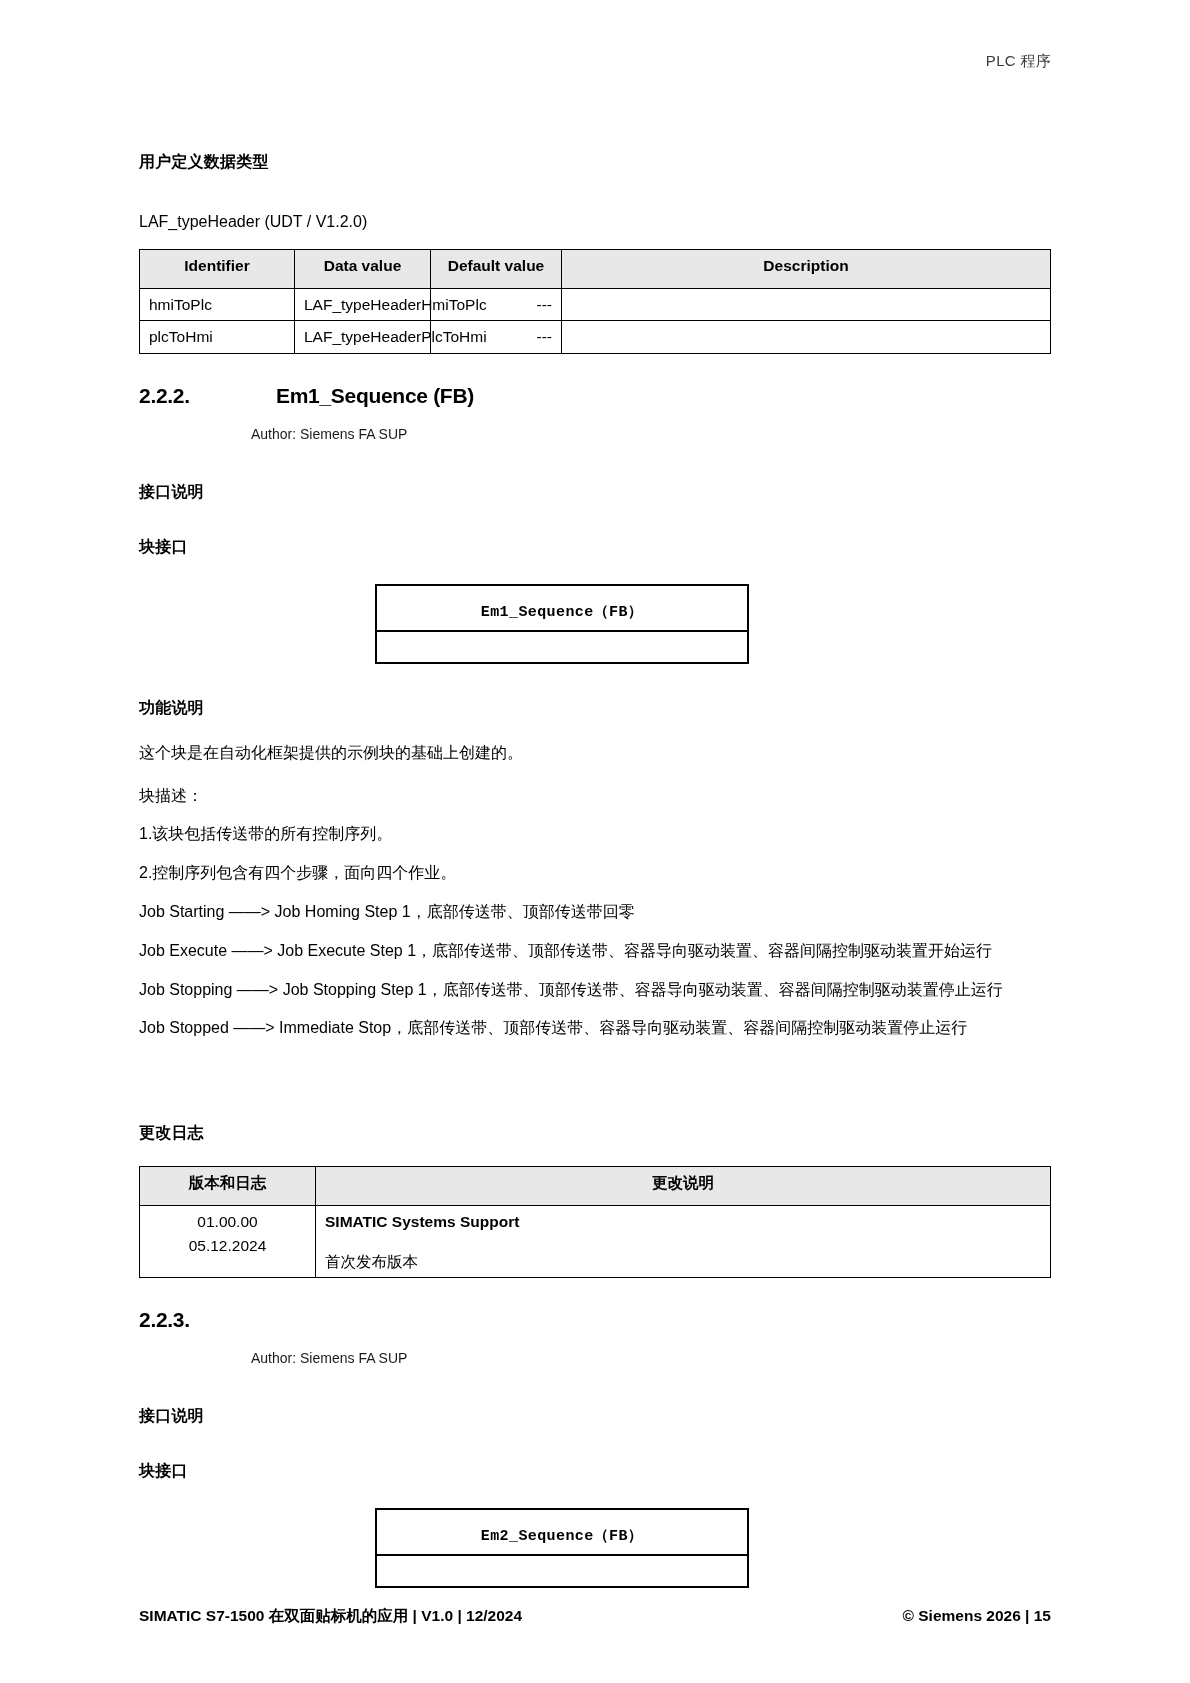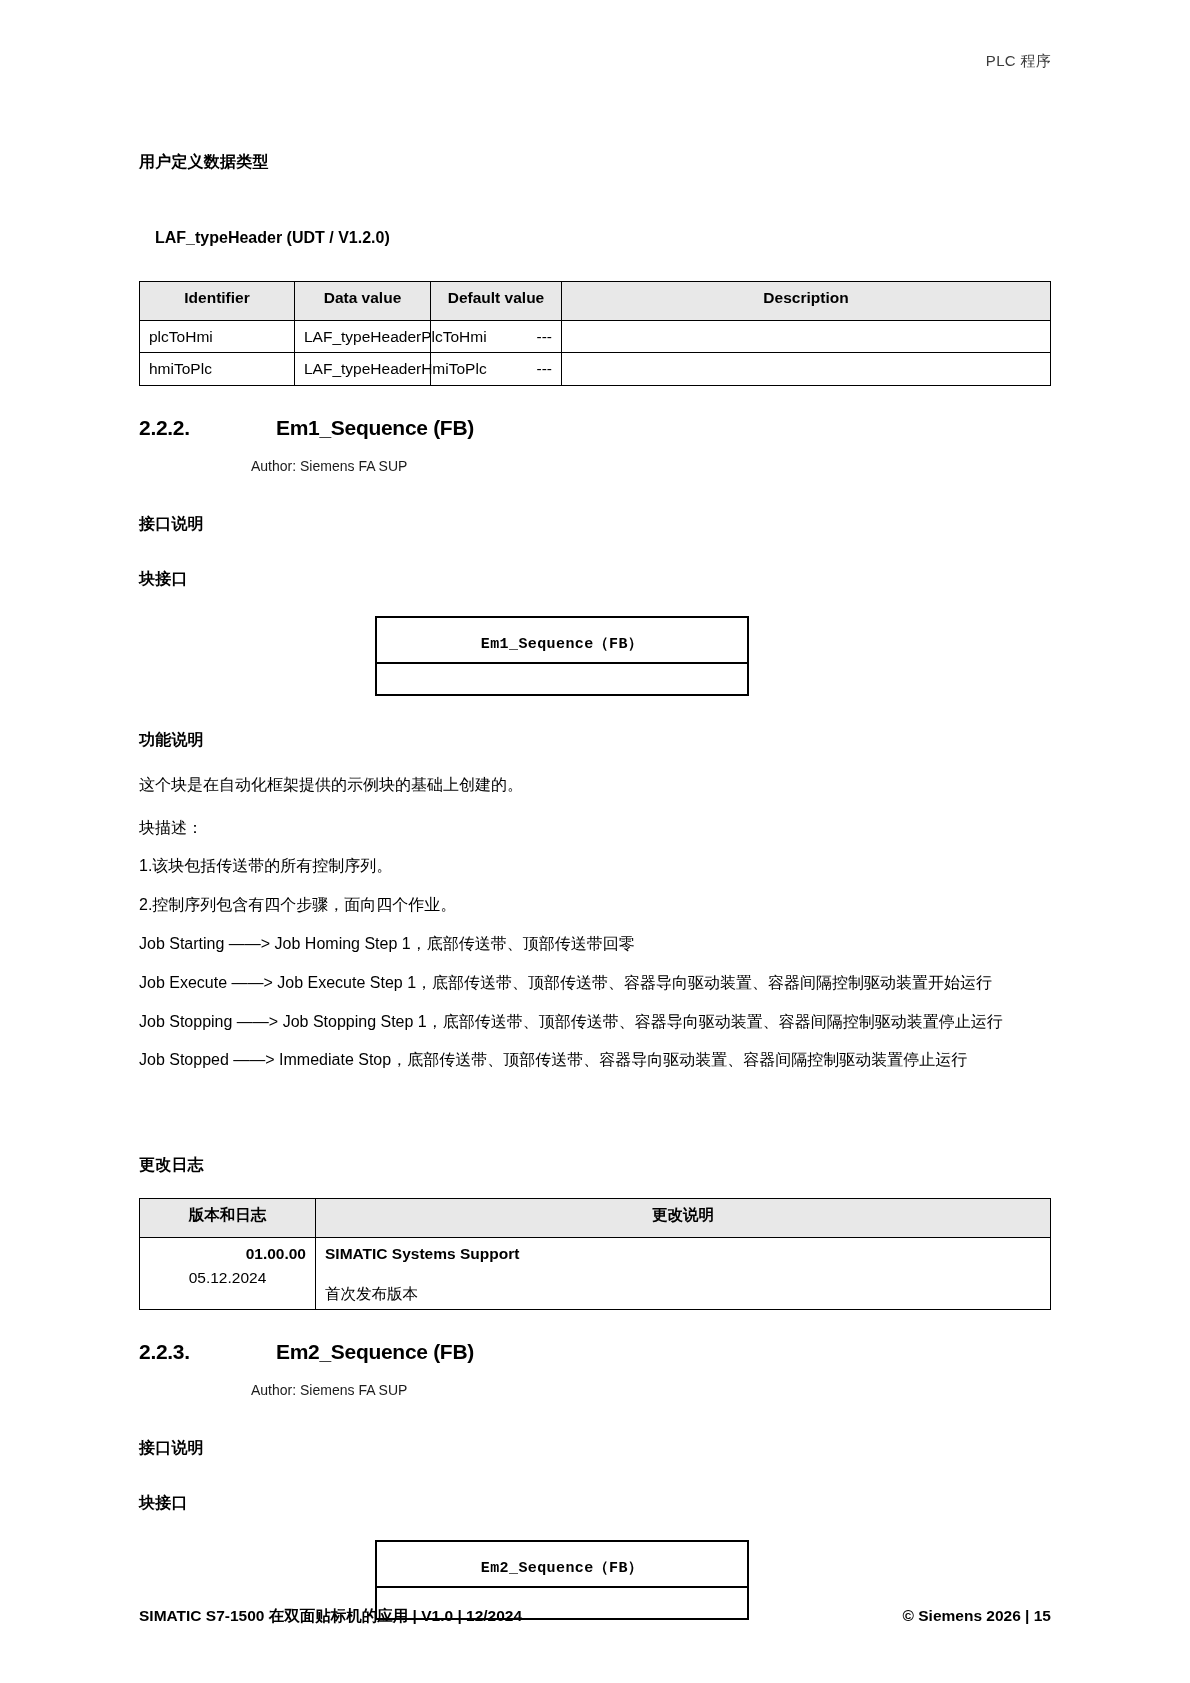--- a/index.html
+++ b/index.html
@@ -55,22 +55,22 @@
 
   h4.sub-head {
     font-size: 16px;
     font-weight: bold;
     margin: 0;
     letter-spacing: 0.2px;
   }
 
   .block-title {
     font-size: 16px;
-    font-weight: bold;
-    margin: 16px;
+    font-weight: normal;
+    margin: 0;
   }
 
   
   table.doc-table {
     border-collapse: collapse;
     width: 100%;
     table-layout: fixed;
   }
   table.doc-table th,
   table.doc-table td {
@@ -92,23 +92,22 @@
   .udt-table col.c2 { width: 136px; }
   .udt-table col.c3 { width: 131px; }
   .udt-table col.c4 { width: auto; }
 
   .chg-table col.c1 { width: 176px; }
   .chg-table col.c2 { width: auto; }
   .chg-table td.ver {
     text-align: center;
   }
   .chg-table td.ver .v {
-    font-weight: bold;
+    font-weight: normal;
     display: block;
-    text-align: right;
   }
   .chg-table td.ver .d {
     display: block;
     margin-top: 4px;
   }
   .chg-table td.desc .t {
     font-weight: bold;
     display: block;
   }
   .chg-table td.desc .s {
@@ -200,28 +199,28 @@
       <thead>
         <tr>
           <th>Identifier</th>
           <th>Data value</th>
           <th>Default value</th>
           <th>Description</th>
         </tr>
       </thead>
       <tbody>
         <tr>
+          <td>hmiToPlc</td>
+          <td>LAF_typeHeaderHmiToPlc</td>
+          <td class="num-right">---</td>
+          <td></td>
+        </tr>
+        <tr>
           <td>plcToHmi</td>
           <td>LAF_typeHeaderPlcToHmi</td>
-          <td class="num-right">---</td>
-          <td></td>
-        </tr>
-        <tr>
-          <td>hmiToPlc</td>
-          <td>LAF_typeHeaderHmiToPlc</td>
           <td class="num-right">---</td>
           <td></td>
         </tr>
       </tbody>
     </table>
 
     <div class="spacer-30"></div>
 
     <div class="sec-head">
       <span class="num">2.2.2.</span>
@@ -298,21 +297,20 @@
             <span class="s">首次发布版本</span>
           </td>
         </tr>
       </tbody>
     </table>
 
     <div class="spacer-30"></div>
 
     <div class="sec-head">
       <span class="num">2.2.3.</span>
-      <span>Em2_Sequence (FB)</span>
     </div>
 
     <div class="spacer-18"></div>
 
     <div class="author">Author: Siemens FA SUP</div>
 
     <div class="spacer-40"></div>
 
     <h4 class="sub-head">接口说明</h4>
 

